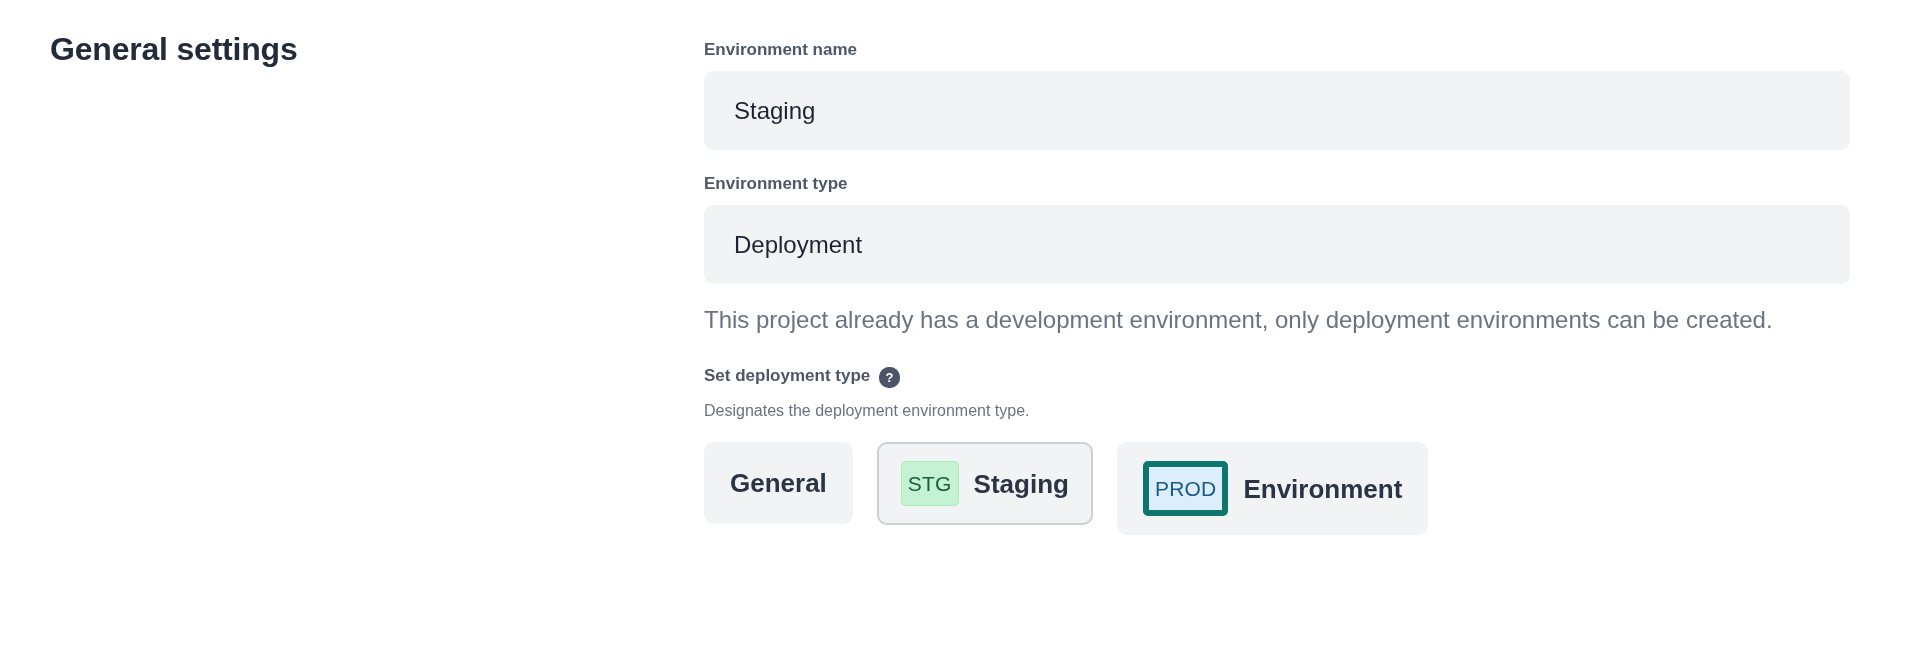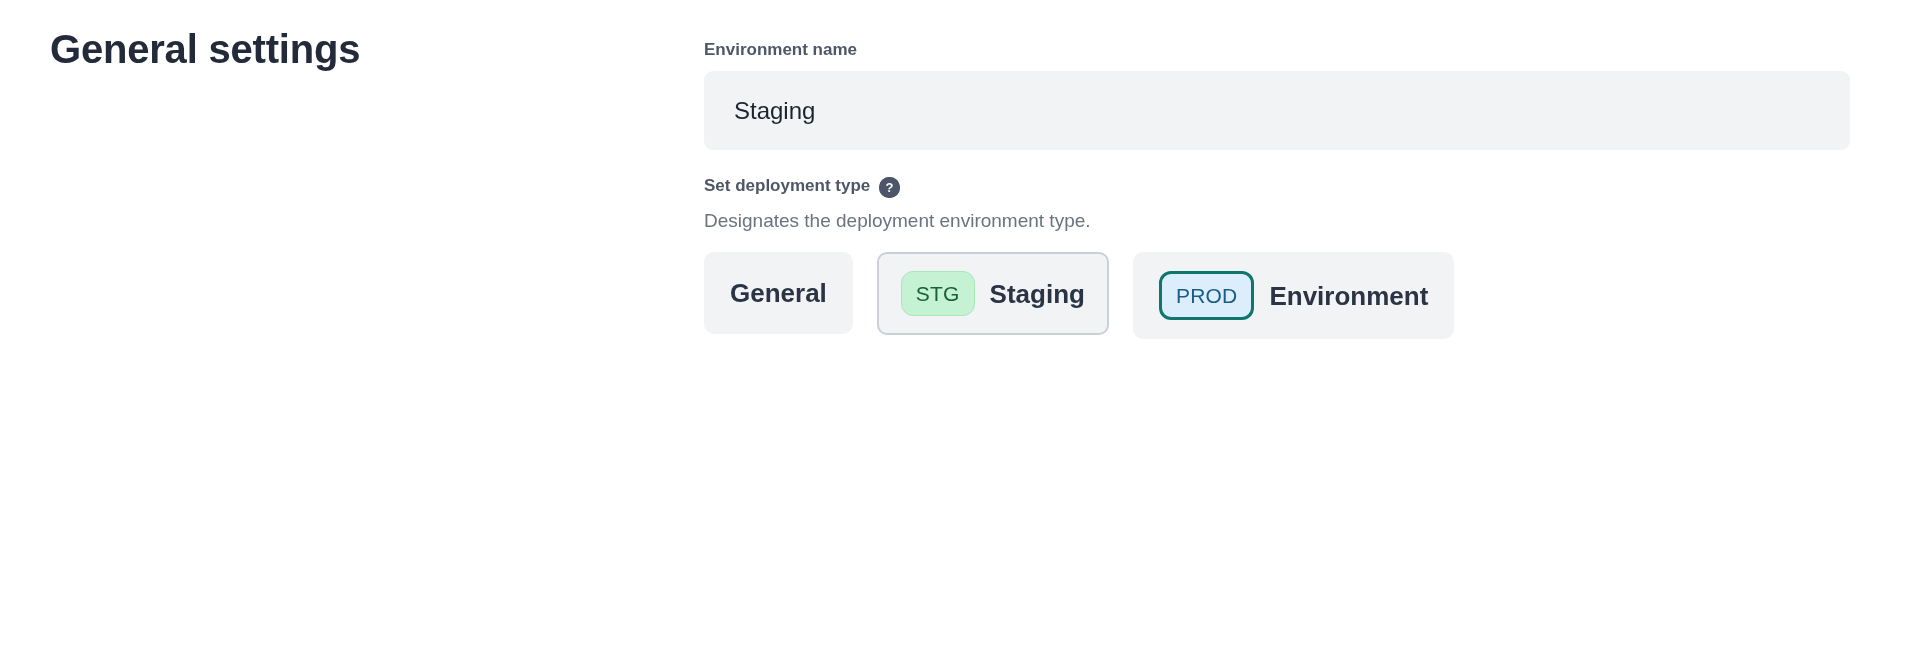--- a/index.html
+++ b/index.html
@@ -25,21 +25,21 @@
 
   
   .left-col {
     position: absolute;
     left: 50px;
     top: 26px;
     width: 620px;
   }
   .page-title {
     margin: 0;
-    font-size: 40px;
+    font-size: 32px;
     line-height: 46px;
     font-weight: 700;
     letter-spacing: -0.2px;
     color: #232b3a;
     white-space: nowrap;
   }
 
   
   .form-col {
     position: absolute;
@@ -110,21 +110,21 @@
     font-size: 14px;
     font-weight: 700;
     line-height: 1;
     cursor: pointer;
     user-select: none;
     flex: none;
   }
   .help-icon svg { display: block; }
 
   .deploy-desc {
-    font-size: 19px;
+    font-size: 16px;
     line-height: 34px;
     color: #6b7280;
     margin: 0 0 14px 0;
   }
 
   .segmented {
     display: flex;
     align-items: flex-start;
     gap: 24px;
   }
@@ -151,55 +151,60 @@
   .seg-btn.selected {
     border-color: #cbd0d8;
     background: #f2f3f5;
     padding: 17px 22px;
   }
 
   .badge {
     display: inline-flex;
     align-items: center;
     justify-content: center;
-    border-radius: 12px;
+    border-radius: 5px;
     font-size: 21px;
     line-height: 1;
-    padding: 11px 14px;
+    padding: 11px 6px;
     font-weight: 400;
     letter-spacing: 0.2px;
     white-space: nowrap;
   }
   .badge-stg {
     background: #c5f2d3;
     border: 1px solid #a7e9ba;
     color: #17603a;
   }
   .badge-prod {
     background: #dceefc;
-    border: 3px solid #0f766e;
+    border: 6px solid #0f766e;
     color: #1c5a87;
   }
 </style>
 </head>
 <body>
 
 <div class="page">
 
   <div class="left-col">
     <h1 class="page-title">General settings</h1>
   </div>
 
   <div class="form-col">
 
     <div class="field-block">
       <label class="field-label">Environment name</label>
       <input class="text-input" type="text" value="Staging" style="">
     </div>
 
+    <div class="field-block">
+      <label class="field-label">Environment type</label>
+      <input class="text-input" type="text" value="Deployment" style="">
+      <p class="help-text">This project already has a development environment, only deployment environments can be created.</p>
+    </div>
 
     <div class="deploy-section">
       <div class="deploy-label-row">
         <span class="deploy-label">Set deployment type</span>
         <span class="help-icon">
           <svg width="21" height="21" viewBox="0 0 21 21" aria-hidden="true">
             <circle cx="10.5" cy="10.5" r="10.5" fill="#4c5668"></circle>
             <text x="10.5" y="15.2" text-anchor="middle" font-family="Liberation Sans, sans-serif" font-size="13" font-weight="bold" fill="#ffffff">?</text>
           </svg>
         </span>

